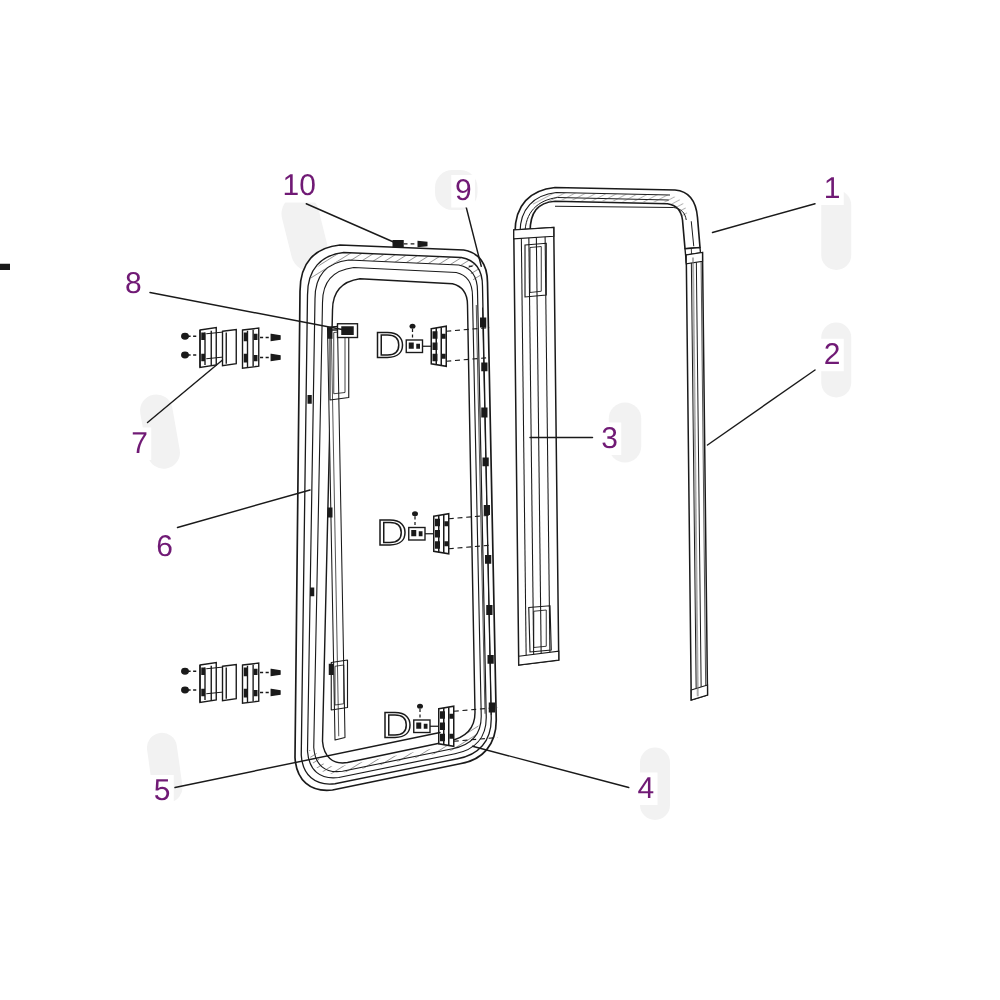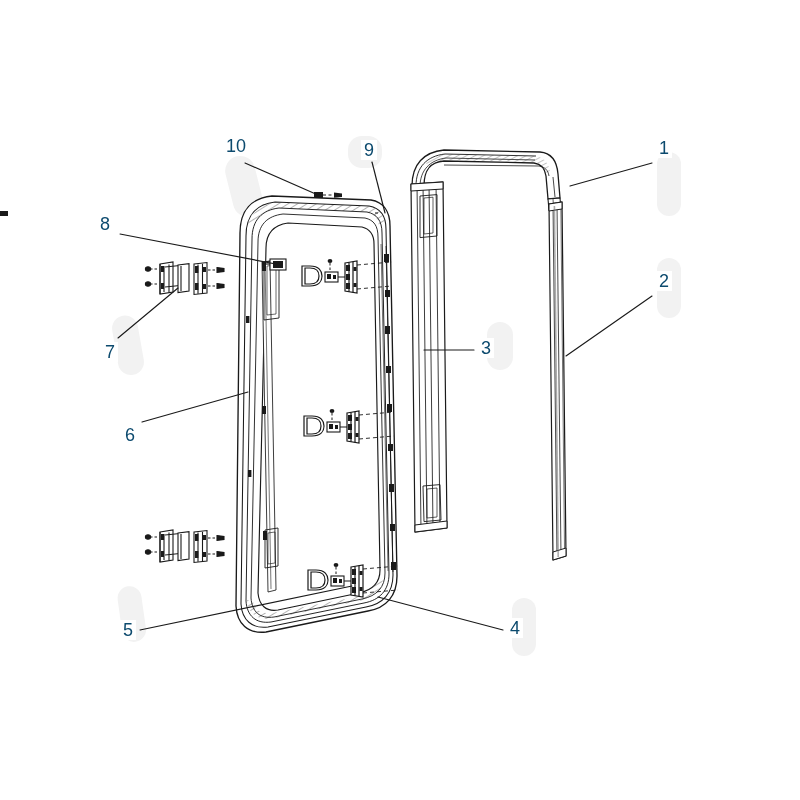--- a/index.html
+++ b/index.html
@@ -22,22 +22,22 @@
     position: absolute;
     left: 0;
     top: 0;
     width: 800px;
     height: 800px;
     display: block;
   }
   .callout-label {
     position: absolute;
     font-family: "Liberation Sans", sans-serif;
-    font-size: 18px;
-    color: #0c4a6e;
+    font-size: 24px;
+    color: #701a75;
     line-height: 1;
     white-space: nowrap;
     background: #ffffff;
     padding: 1px 3px;
     z-index: 5;
   }
 </style>
 </head>
 <body>
 

